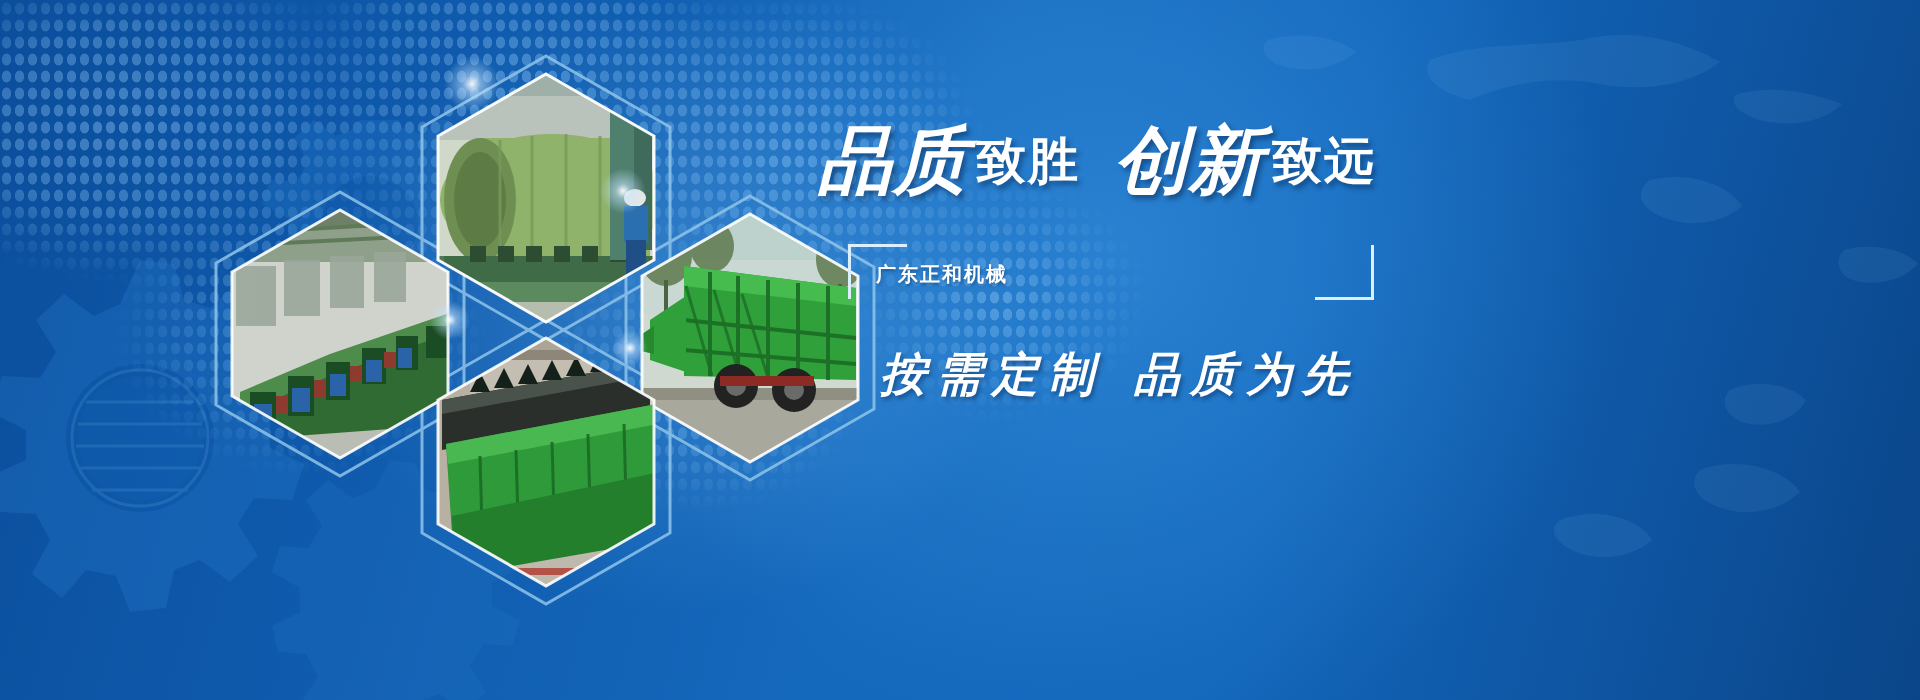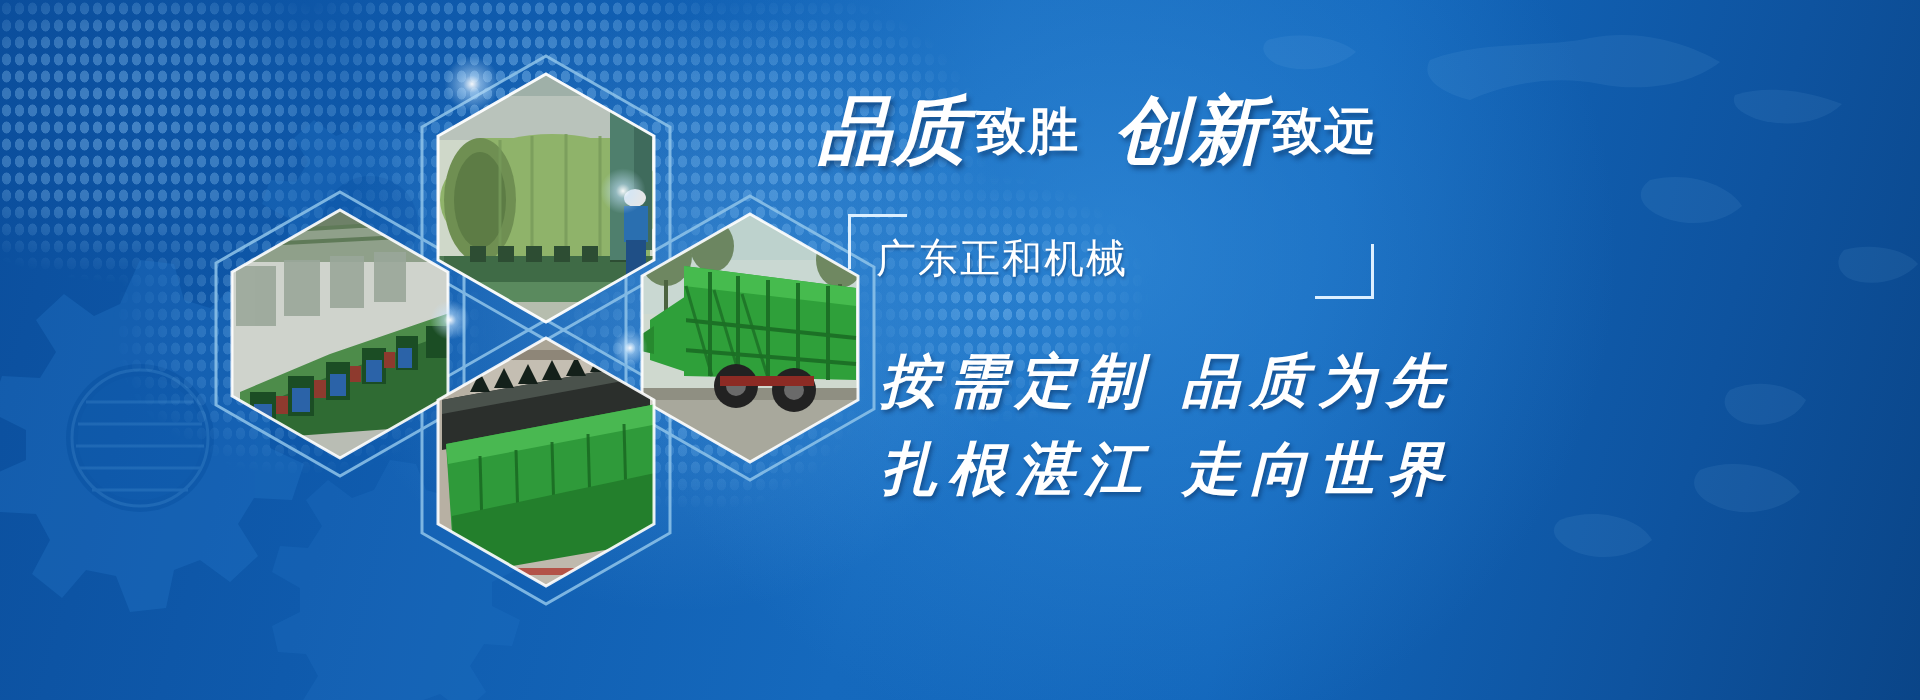--- a/index.html
+++ b/index.html
@@ -49,21 +49,21 @@
   
   .collage{position:absolute;left:180px;top:20px;width:700px;height:640px;}
   .collage svg{width:100%;height:100%;}
 
   
   .spark{position:absolute;pointer-events:none;
      background:radial-gradient(circle, rgba(255,255,255,.95) 0%, rgba(200,230,255,.55) 22%, rgba(160,210,255,0) 70%);
      border-radius:50%;}
 
   
-  .textblock{position:absolute;left:818px;top:82px;width:980px;height:520px;}
+  .textblock{position:absolute;left:818px;top:112px;width:980px;height:520px;}
 
   .headline{
     position:relative;height:96px;color:#ffffff;white-space:nowrap;
     text-shadow:3px 4px 5px rgba(0,26,64,.45);
   }
   .headline .big{
     font-family:"DejaVu Serif","Liberation Serif",serif;
     font-size:74px;font-weight:700;font-style:italic;letter-spacing:1px;
     vertical-align:-2px;
   }
@@ -72,35 +72,34 @@
     font-size:50px;font-weight:700;letter-spacing:2px;margin-left:8px;vertical-align:6px;
   }
   .headline .gap{display:inline-block;width:34px;}
 
   
   .company{position:relative;margin-top:36px;margin-left:30px;width:470px;padding:16px 18px 12px 28px;}
   .company .br{position:absolute;width:56px;height:52px;border-color:#dcefff;border-style:solid;border-width:0;}
   .company .br.tl{left:0;top:0;border-left-width:3px;border-top-width:3px;}
   .company .br.br2{right:-10px;bottom:0;border-right-width:3px;border-bottom-width:3px;}
   .company .line{
-    color:#ffffff;font-size:40px;font-weight:400;letter-spacing:2px;white-space:nowrap;
+    color:#ffffff;font-size:20px;font-weight:700;letter-spacing:2px;white-space:nowrap;
     font-family:"DejaVu Sans","Liberation Sans",sans-serif;
     text-shadow:1px 2px 3px rgba(0,26,64,.38);line-height:1.42;
   }
   .company .line.l2{margin-left:18px;}
 
   
   .slogans{margin-top:44px;margin-left:62px;}
   .slogan{
     color:#ffffff;white-space:nowrap;
     font-family:"DejaVu Serif","Liberation Serif",serif;
-    font-size:58px;font-weight:700;font-style:italic;letter-spacing:10px;
+    font-size:46px;font-weight:700;font-style:italic;letter-spacing:10px;
     text-shadow:2px 3px 4px rgba(0,26,64,.42);
     line-height:1.32;
-    margin-top:12px;
   }
   .slogan .sp{display:inline-block;width:30px;}
 </style>
 </head>
 <body>
 
 <div class="banner">
 
   <div class="worldmap">
     <svg viewBox="0 0 1920 700" preserveAspectRatio="none">
@@ -370,19 +369,16 @@
     <div class="company">
       <span class="br tl"></span>
       <span class="br br2"></span>
       <div class="line">广东正和机械</div>
     </div>
 
     <div class="slogans">
       <div class="slogan">
         <span>按需定制</span><span class="sp"></span><span>品质为先</span>
       </div>
-      <div class="slogan">
-        <span>扎根湛江</span><span class="sp"></span><span>走向世界</span>
-      </div>
     </div>
 
   </div>
 </div>
 
 </body></html>

